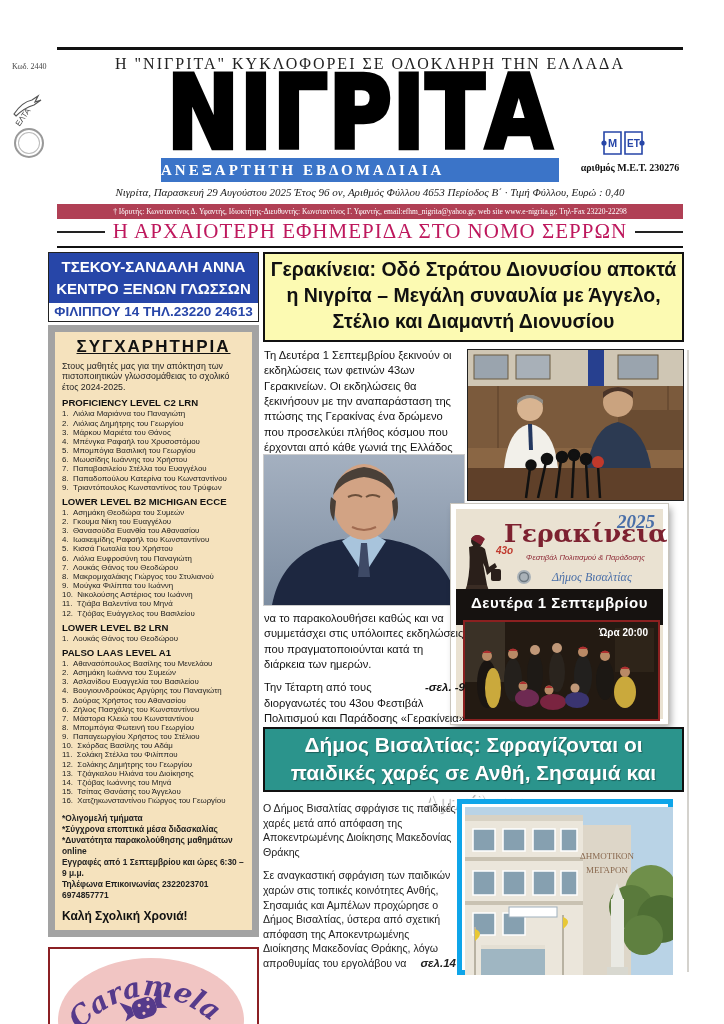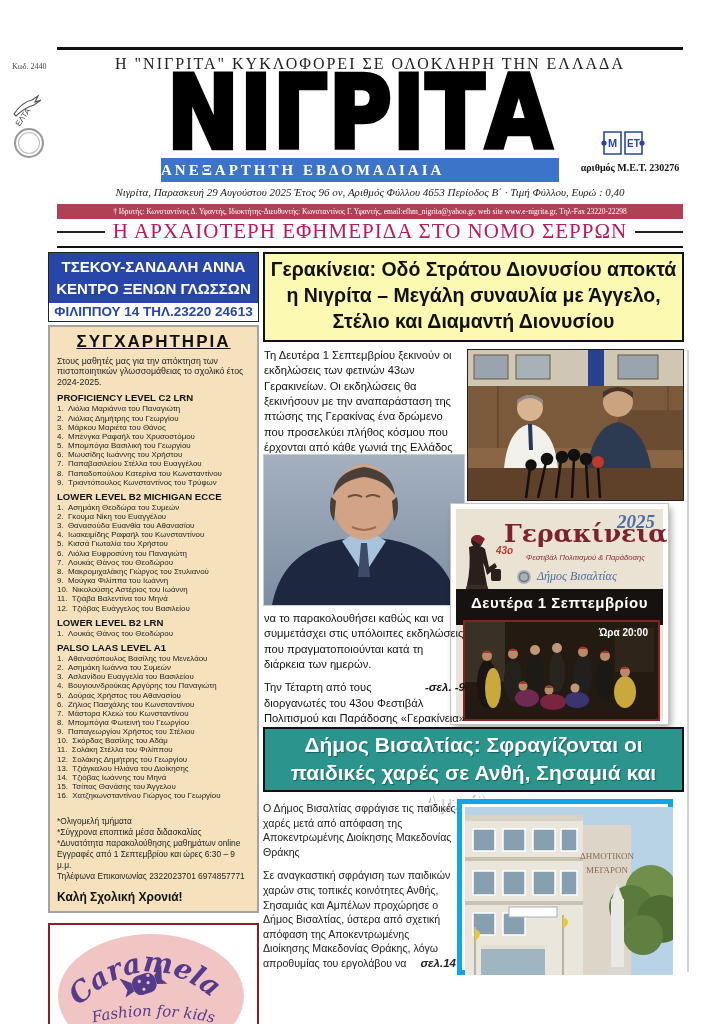--- a/index.html
+++ b/index.html
@@ -33,29 +33,29 @@
   .oldest .line{flex:1;height:2px;background:#222;}
   .oldest .txt{font-family:"Liberation Serif",serif;font-size:21px;letter-spacing:1px;color:#be185d;white-space:nowrap;}
   .bottom-rule{position:absolute;left:57px;width:626px;top:246px;height:2px;background:#111;}
 
   
   .sidebar{position:absolute;left:48px;top:252px;width:211px;}
   .school-head{border:1px solid #222;}
   .school-title{background:#2746a8;color:#fff;font-weight:bold;font-size:15px;line-height:1.45;
       text-align:center;padding:3px 1px;}
   .school-addr{background:#fff;color:#2746a8;font-weight:bold;font-size:13.5px;text-align:center;padding:1px 0 2px;}
-  .congrats{background:#f5e2bd;border:2px solid #a3a3a3;margin-top:3px;padding:5px 7px 7px;}
+  .congrats{background:#f5e2bd;border:7px solid #a3a3a3;margin-top:3px;padding:5px 7px 7px;}
   .congrats-title{text-align:center;font-weight:bold;font-size:17px;letter-spacing:2px;
       text-decoration:underline;margin-bottom:4px;}
   .congrats-intro{font-size:8.8px;line-height:1.25;color:#222;}
   .sec-header{font-weight:bold;font-size:9.6px;margin:4px 0 1px;color:#111;}
   ol.names{margin:0;padding:0;list-style:none;counter-reset:n;}
   ol.names li{font-size:7.9px;line-height:1.16;counter-increment:n;padding-left:15px;text-indent:-15px;color:#222;}
   ol.names li::before{content:counter(n) ".\00a0\00a0";}
-  .notes{margin-top:16px;}
+  .notes{margin-top:8px;font-weight:bold;}
   .notes div{font-size:8.4px;line-height:1.3;color:#222;}
   .closing{font-weight:bold;font-size:12px;margin-top:8px;}
   .caramela{margin-top:10px;border:2px solid #8b2024;background:#fff;padding:6px;height:132px;}
 
   
   .main{position:absolute;left:263px;top:252px;width:421px;height:723px;}
   .headline-yellow{position:absolute;left:0;top:0;width:100%;box-sizing:border-box;height:90px;
       background:#fcfab2;border:2px solid #111;text-align:center;font-weight:bold;font-size:19.5px;
       line-height:1.33;padding-top:3px;}
   .art1-p1{position:absolute;left:1px;top:96px;width:201px;font-size:11.2px;line-height:1.37;color:#131313;}
@@ -63,21 +63,21 @@
   .photo-portrait{position:absolute;left:0;top:202px;width:202px;height:152px;border:1px solid #ccc;box-sizing:border-box;}
   .poster{position:absolute;left:188px;top:252px;width:217px;height:220px;background:#eae2d2;
       border:5px solid #fff;box-sizing:border-box;box-shadow:0 0 0 1px #c9c5bd,3px 4px 7px rgba(0,0,0,.35);}
   .poster-year{position:absolute;right:8px;top:2px;color:#4a6fa8;font-weight:bold;font-style:italic;
       font-size:19px;font-family:"Liberation Serif",serif;}
   .poster-edition{position:absolute;left:40px;top:36px;color:#c03a2e;font-weight:bold;font-size:10px;font-style:italic;}
   .poster-title{position:absolute;left:48px;top:10px;width:160px;text-align:center;color:#7d2130;
       font-family:"DejaVu Serif","Liberation Serif",serif;font-weight:bold;font-size:25px;}
   .poster-sub{position:absolute;left:52px;top:44px;width:155px;text-align:center;color:#8c2633;
       font-style:italic;font-size:7.6px;}
-  .poster-muni{position:absolute;left:60px;top:60px;display:flex;align-items:flex-start;gap:5px;}
+  .poster-muni{position:absolute;left:60px;top:60px;display:flex;align-items:center;gap:20px;}
   .poster-muni .mtxt{color:#4a6fa8;font-style:italic;font-size:12px;font-family:"Liberation Serif",serif;}
   .poster-band{position:absolute;left:0;top:80px;width:100%;height:36px;background:#161210;color:#fff;
       font-weight:bold;font-size:15px;text-align:center;line-height:27px;letter-spacing:.5px;}
   .dancers{position:absolute;left:7px;top:111px;width:193px;height:97px;border:2px solid #8b2020;background:#231a12;}
   .dancer-sil{position:absolute;left:1px;top:24px;}
   .art1-p2{position:absolute;left:1px;top:359px;width:201px;font-size:11.2px;line-height:1.37;color:#131313;}
   .art1-p2 p{margin:0 0 8px;}
   .pageref{font-weight:bold;font-style:italic;font-size:11.5px;float:right;}
   .headline-green{position:absolute;left:0;top:475px;width:100%;box-sizing:border-box;height:65px;
       background:#2b948c;border:2px solid #111;color:#fff;text-align:center;font-weight:bold;

